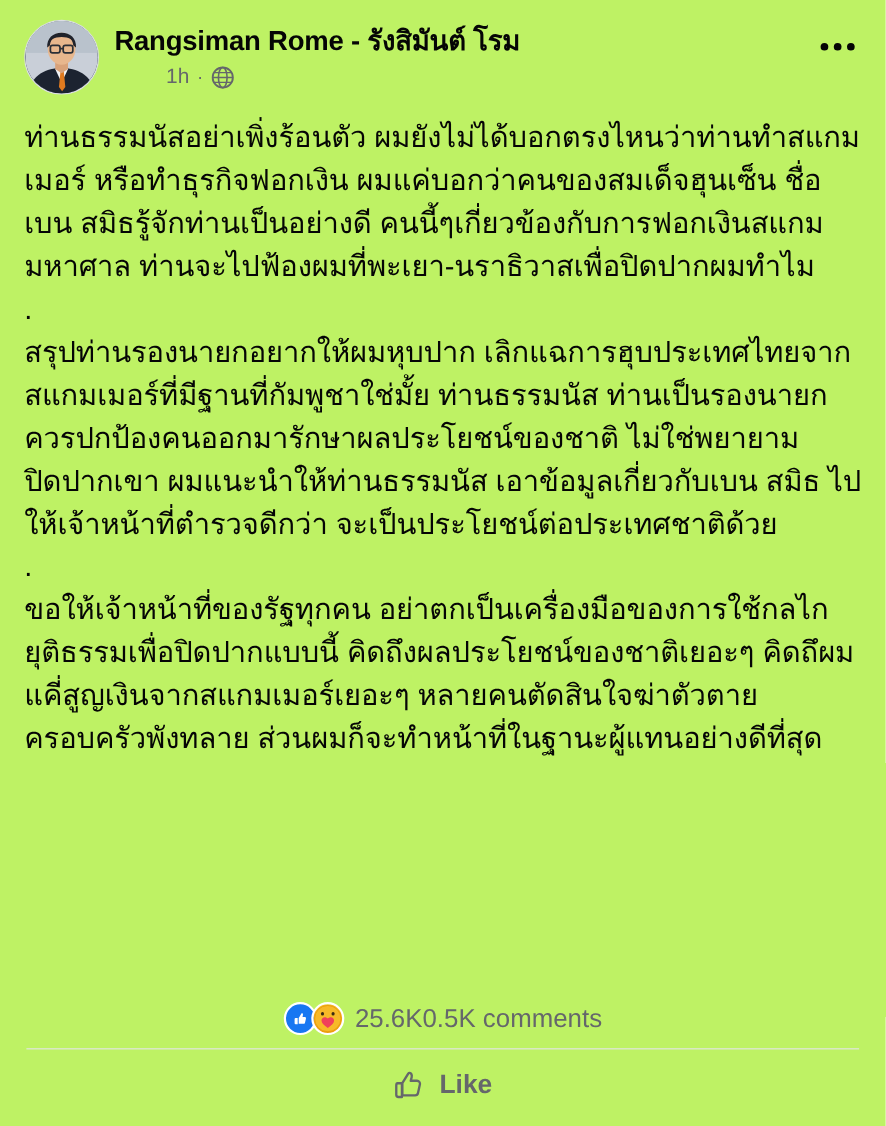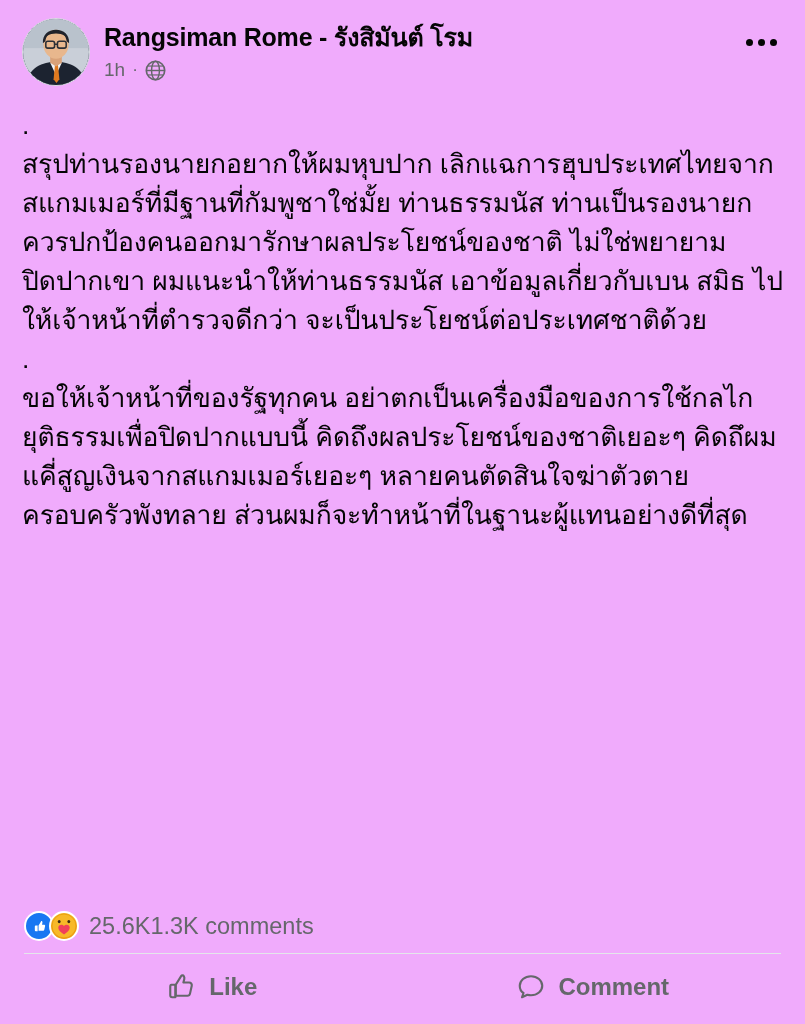--- a/index.html
+++ b/index.html
@@ -11,21 +11,21 @@
     width: 805px;
     height: 1024px;
     font-family: "Liberation Sans", sans-serif;
     color: #050505;
     overflow: hidden;
   }
   .post {
     width: 805px;
     height: 1024px;
     box-sizing: border-box;
-    background: #f0abfc;
+    background: #bef264;
     display: flex;
     flex-direction: column;
     padding: 0 22px;
   }
   
   .post-header {
     display: flex;
     align-items: flex-start;
     padding-top: 18px;
     padding-bottom: 6px;
@@ -56,20 +56,21 @@
     letter-spacing: -0.2px;
     white-space: nowrap;
   }
   .meta {
     margin-top: 7px;
     display: flex;
     align-items: flex-end;
     font-size: 19px;
     color: #65676b;
     line-height: 22px;
+    margin-left: 47px;
   }
   .meta .dot {
     margin: 0 7px;
     font-size: 17px;
     color: #65676b;
   }
   .globe-icon {
     display: inline-flex;
     width: 22px;
     height: 22px;
@@ -120,21 +121,21 @@
   .spacer-dot {
     margin: 0;
     font-size: 26.5px;
     line-height: 39px;
     color: #050505;
   }
   
   .stats {
     display: flex;
     align-items: center;
-    justify-content: flex-start;
+    justify-content: center;
     padding: 14px 2px 12px 2px;
     font-size: 23px;
     color: #65676b;
   }
   .reactions {
     display: flex;
     align-items: center;
   }
   .react-icons {
     display: flex;
@@ -245,20 +246,21 @@
     <div class="more-btn">
       <span class="more-dots">
           <i></i>
           <i></i>
           <i></i>
         </span>
     </div>
   </div>
 
   <div class="post-body">
+    <p class="para">ท่านธรรมนัสอย่าเพิ่งร้อนตัว ผมยังไม่ได้บอกตรงไหนว่าท่านทำสแกมเมอร์ หรือทำธุรกิจฟอกเงิน ผมแค่บอกว่าคนของสมเด็จฮุนเซ็น ชื่อ เบน สมิธรู้จักท่านเป็นอย่างดี คนนี้ๆเกี่ยวข้องกับการฟอกเงินสแกมมหาศาล ท่านจะไปฟ้องผมที่พะเยา-นราธิวาสเพื่อปิดปากผมทำไม</p>
     <p class="spacer-dot">.</p>
     <p class="para">สรุปท่านรองนายกอยากให้ผมหุบปาก เลิกแฉการฮุบประเทศไทยจากสแกมเมอร์ที่มีฐานที่กัมพูชาใช่มั้ย ท่านธรรมนัส ท่านเป็นรองนายกควรปกป้องคนออกมารักษาผลประโยชน์ของชาติ ไม่ใช่พยายามปิดปากเขา ผมแนะนำให้ท่านธรรมนัส เอาข้อมูลเกี่ยวกับเบน สมิธ ไปให้เจ้าหน้าที่ตำรวจดีกว่า จะเป็นประโยชน์ต่อประเทศชาติด้วย</p>
     <p class="spacer-dot">.</p>
     <p class="para">ขอให้เจ้าหน้าที่ของรัฐทุกคน อย่าตกเป็นเครื่องมือของการใช้กลไกยุติธรรมเพื่อปิดปากแบบนี้ คิดถึงผลประโยชน์ของชาติเยอะๆ คิดถึผมแคี่สูญเงินจากสแกมเมอร์เยอะๆ หลายคนตัดสินใจฆ่าตัวตาย ครอบครัวพังทลาย ส่วนผมก็จะทำหน้าที่ในฐานะผู้แทนอย่างดีที่สุด</p>
   </div>
 
   <div class="stats">
     <div class="reactions">
       <span class="react-icons">
         <span class="react like">
@@ -272,39 +274,31 @@
             <circle cx="10" cy="10" r="9.2" fill="none" stroke="#e79a0b" stroke-width="0.6"></circle>
             <path d="M10 16.5c-2.6-1.8-4.4-3.4-4.4-5.2 0-1.3 1-2.3 2.3-2.3.8 0 1.6.4 2.1 1 .5-.6 1.3-1 2.1-1 1.3 0 2.3 1 2.3 2.3 0 1.8-1.8 3.4-4.4 5.2z" fill="#f0405a"></path>
             <ellipse cx="6.3" cy="6.6" rx="1.1" ry="1.3" fill="#3b2a12"></ellipse>
             <ellipse cx="13.7" cy="6.6" rx="1.1" ry="1.3" fill="#3b2a12"></ellipse>
           </svg>
         </span>
       </span>
       <span class="react-count">25.6K</span>
     </div>
     <div class="counts">
-      <span>1.3K comments</span>
+      <span>0.5K comments</span>
     </div>
   </div>
 
   <div class="divider"></div>
 
   <div class="actions">
     <div class="action">
       <span>
         <svg viewBox="0 0 24 24" xmlns="http://www.w3.org/2000/svg">
           <path d="M3.5 10.2h3.2v10H4.2a1.6 1.6 0 0 1-1.6-1.6v-6.8c0-.9.5-1.6.9-1.6z" fill="none" stroke="#65676b" stroke-width="1.7" stroke-linejoin="round"></path>
           <path d="M7 10.2l4.3-6.9c.5-.8 1.7-.8 2.2.1.4.7.5 1.6.3 2.4l-.7 2.6h4.6c1.4 0 2.4 1.3 2.1 2.6l-1.4 6.3c-.2 1-1.1 1.7-2.1 1.7H7z" fill="none" stroke="#65676b" stroke-width="1.7" stroke-linejoin="round"></path>
         </svg>
       </span>
       <span>Like</span>
     </div>
-    <div class="action">
-      <span>
-        <svg viewBox="0 0 24 24" xmlns="http://www.w3.org/2000/svg">
-          <path d="M12 3.4c5 0 9 3.4 9 7.6 0 4.2-4 7.6-9 7.6-1 0-2-.14-2.9-.4l-4.3 2 1.2-3.4C3.7 15.4 3 13.3 3 11c0-4.2 4-7.6 9-7.6z" fill="none" stroke="#65676b" stroke-width="1.7" stroke-linejoin="round"></path>
-        </svg>
-      </span>
-      <span>Comment</span>
-    </div>
   </div>
 
 </div>
 
 </body></html>

